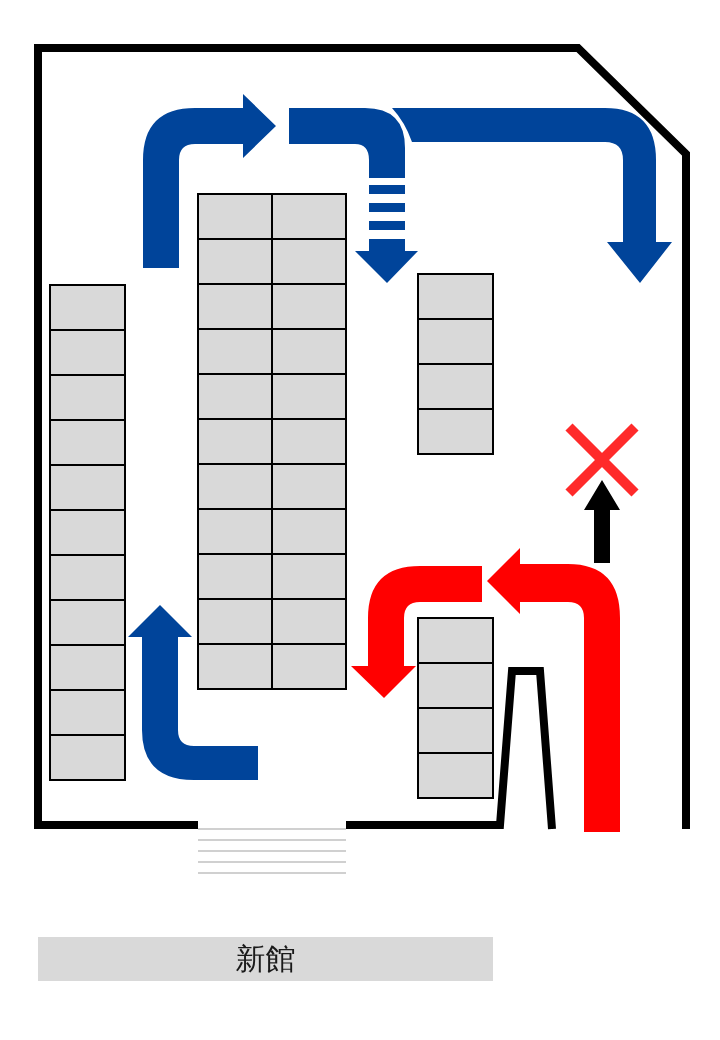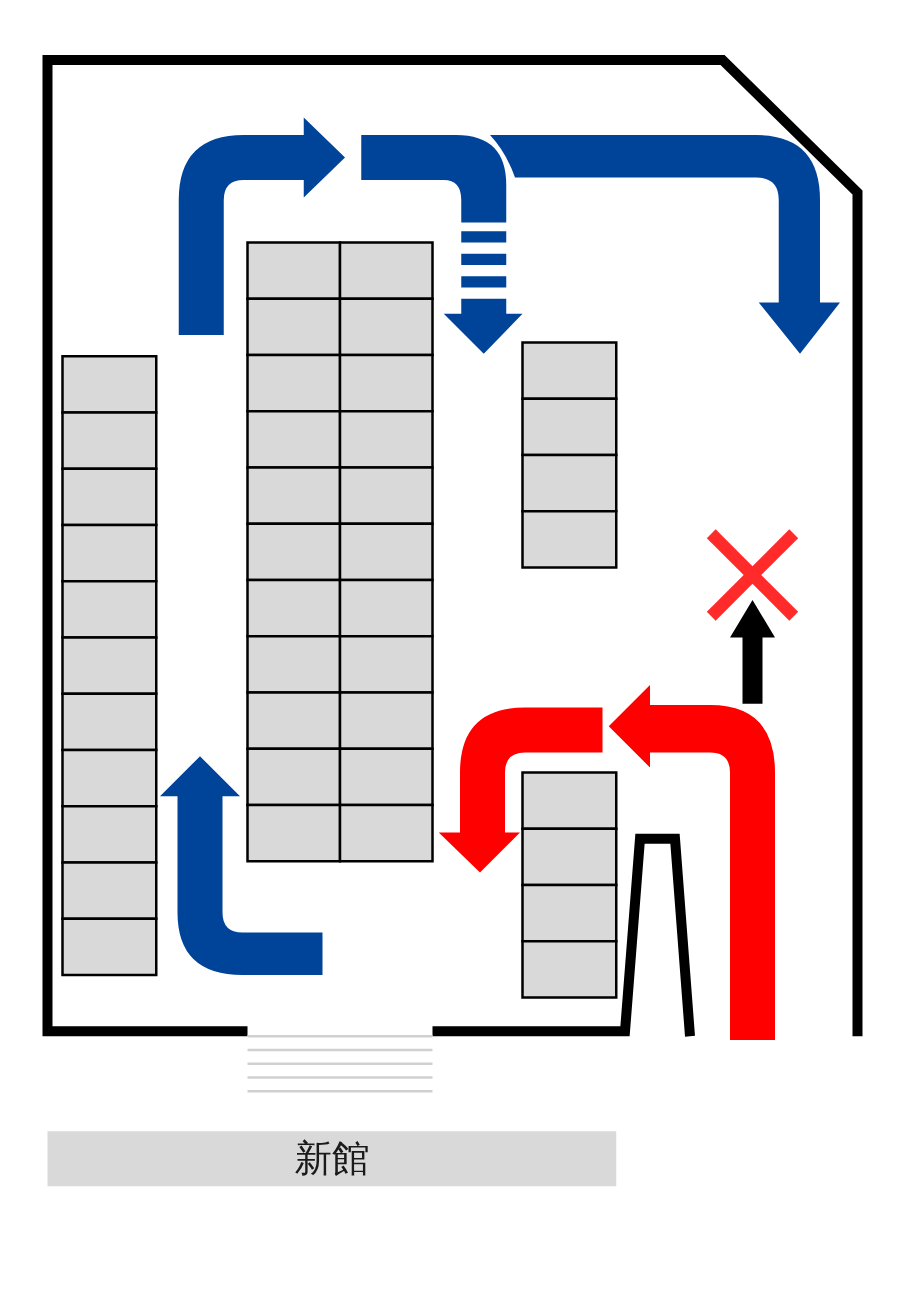--- a/index.html
+++ b/index.html
@@ -1,19 +1,19 @@
 <!DOCTYPE html>
 <html><head>
 <meta charset="utf-8">
 <style>
   html, body { margin: 0; padding: 0; background: #ffffff; }
   body { width: 720px; height: 1040px; position: relative; overflow: hidden;
          font-family: "DejaVu Sans", sans-serif; }
   #plan { position: absolute; left: 0; top: 0; width: 720px; height: 1040px; }
-  .label-bar { position: absolute; left: 38px; top: 905px; width: 455px; height: 44px;
+  .label-bar { position: absolute; left: 38px; top: 937px; width: 455px; height: 44px;
                background: #d9d9d9; display: flex; align-items: center; justify-content: center;
                font-size: 30px; color: #1a1a1a; }
 </style>
 </head>
 <body>
 
 <svg id="plan" viewBox="0 0 720 1040" xmlns="http://www.w3.org/2000/svg">
 
   <g fill="none" stroke="#000" stroke-width="8" stroke-linejoin="miter">
     <path d="M198,825 L38,825 L38,48 L578,48 L686,154 L686,829"></path>

